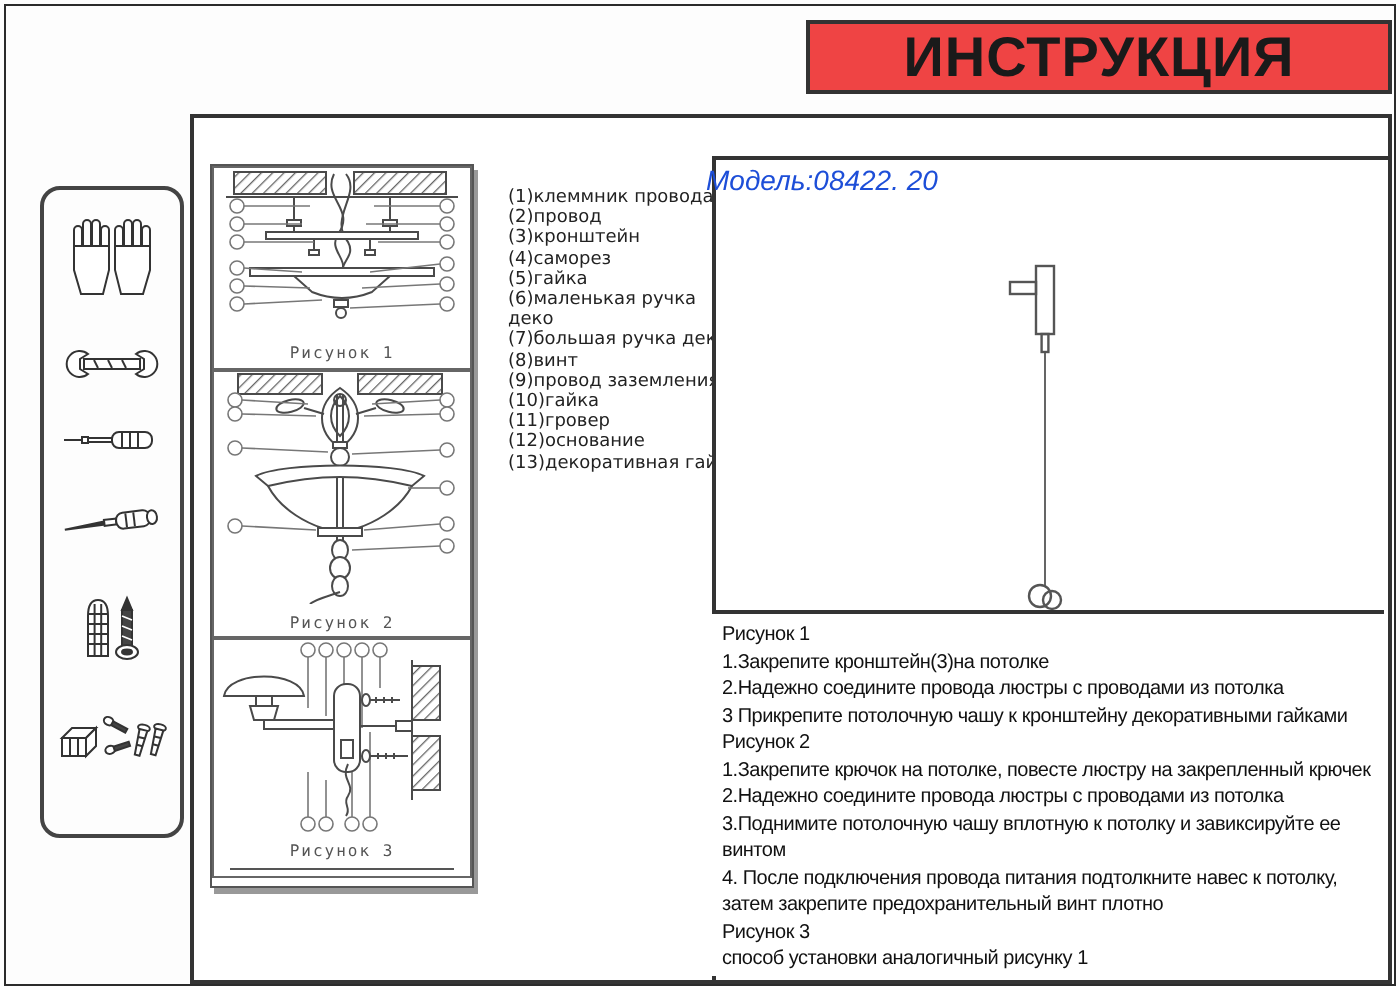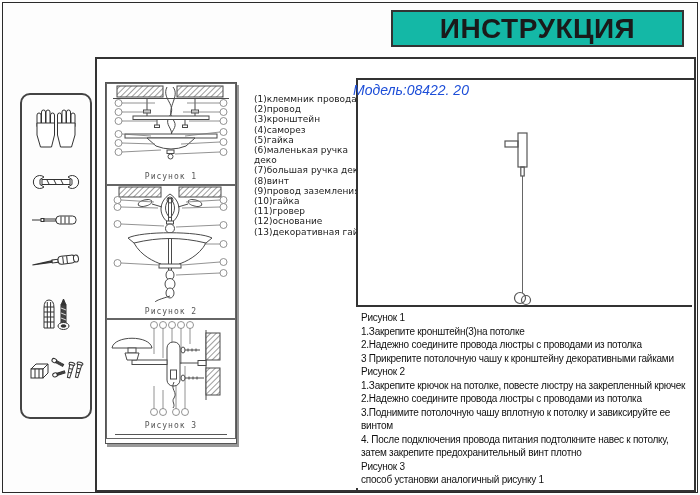--- a/index.html
+++ b/index.html
@@ -1,22 +1,22 @@
 <!DOCTYPE html>
 <html><head>
 <meta charset="utf-8">
 <style>
   html,body{margin:0;padding:0;background:#e8e8e8;}
   #page{position:relative;width:700px;height:495px;background:#fdfdfd;overflow:hidden;
         font-family:"Liberation Sans",sans-serif;color:#1a1a1a;}
   #page-border{position:absolute;left:2px;top:2px;width:694px;height:489px;border:1px solid #2a2a2a;}
 
   
-  .title-box{position:absolute;left:391px;top:10px;width:289px;height:33px;border:2px solid #333;
-             display:flex;align-items:center;justify-content:center;background:#14b8a6;}
+  .title-box{position:absolute;left:403px;top:10px;width:289px;height:33px;border:2px solid #333;
+             display:flex;align-items:center;justify-content:center;background:#ef4444;}
   .title-box span{font-size:28px;font-weight:bold;letter-spacing:.5px;}
 
   
   .main-box{position:absolute;left:95px;top:57px;width:597px;height:431px;border:2px solid #333;background:#fff;}
 
   
   .tools{position:absolute;left:20px;top:93px;width:68px;height:322px;border:2px solid #444;border-radius:10px;background:#fdfdfd;}
   .tool{position:absolute;left:0;width:68px;display:flex;justify-content:center;}
 
   

